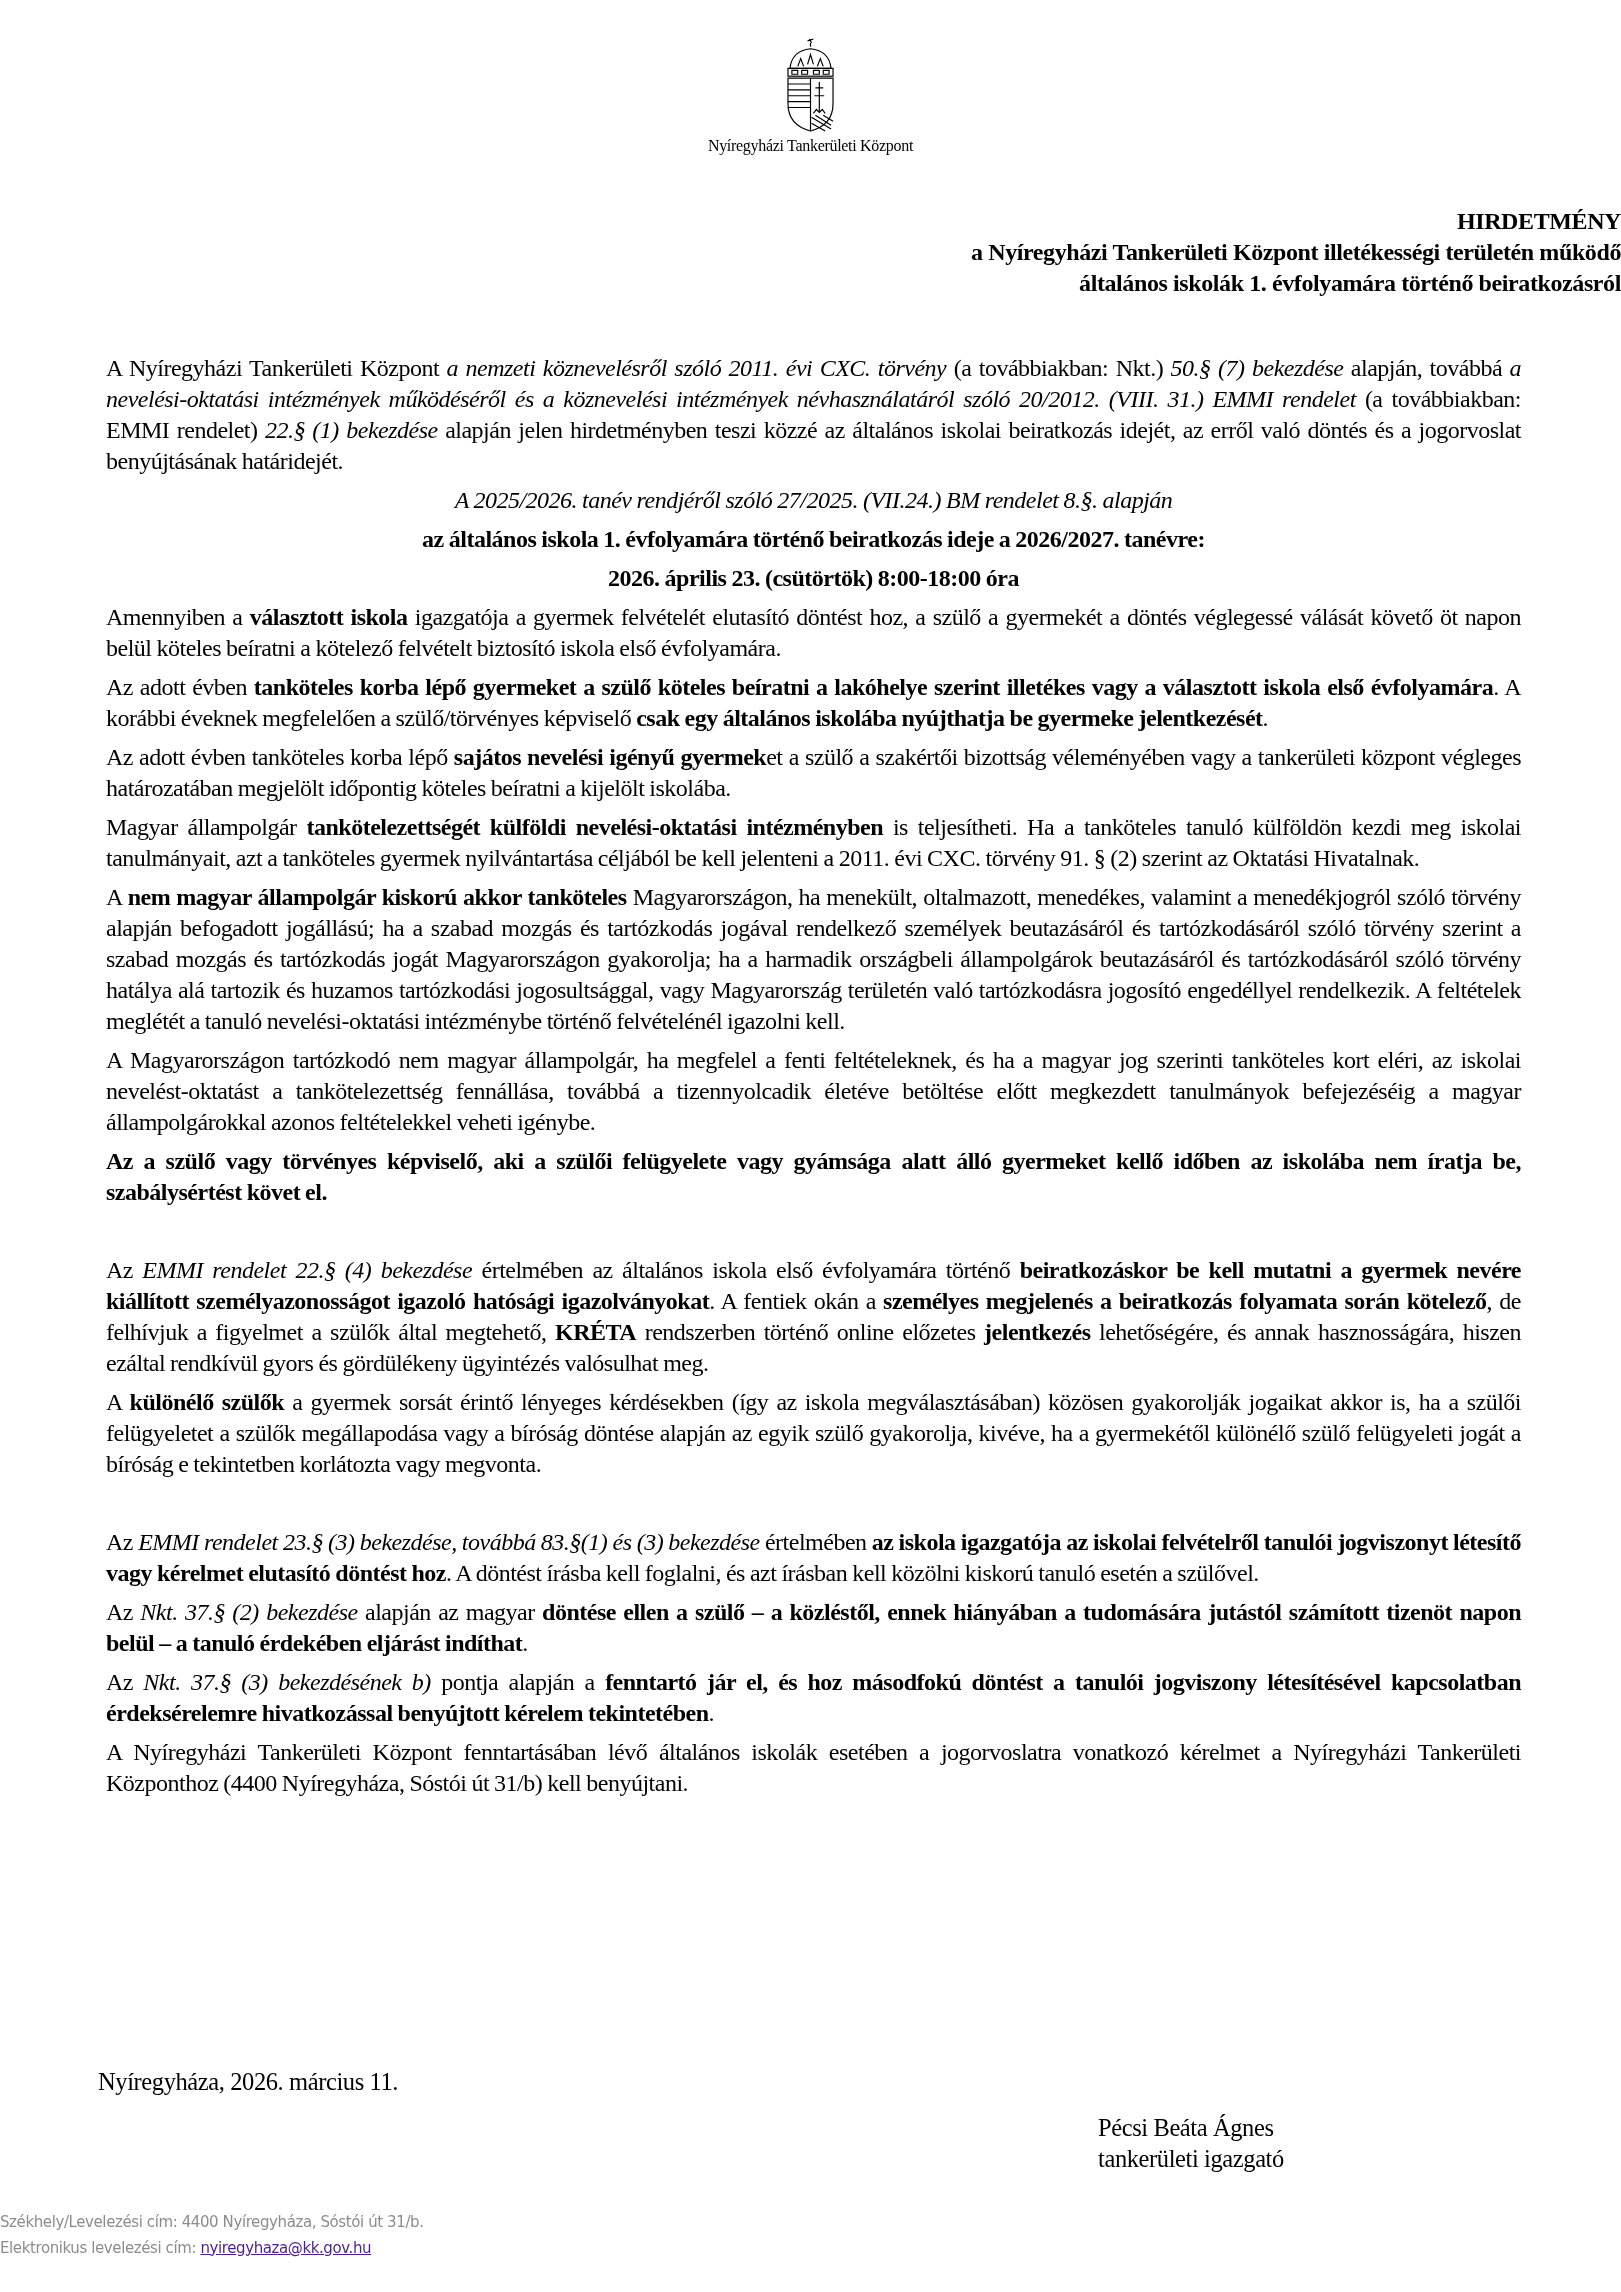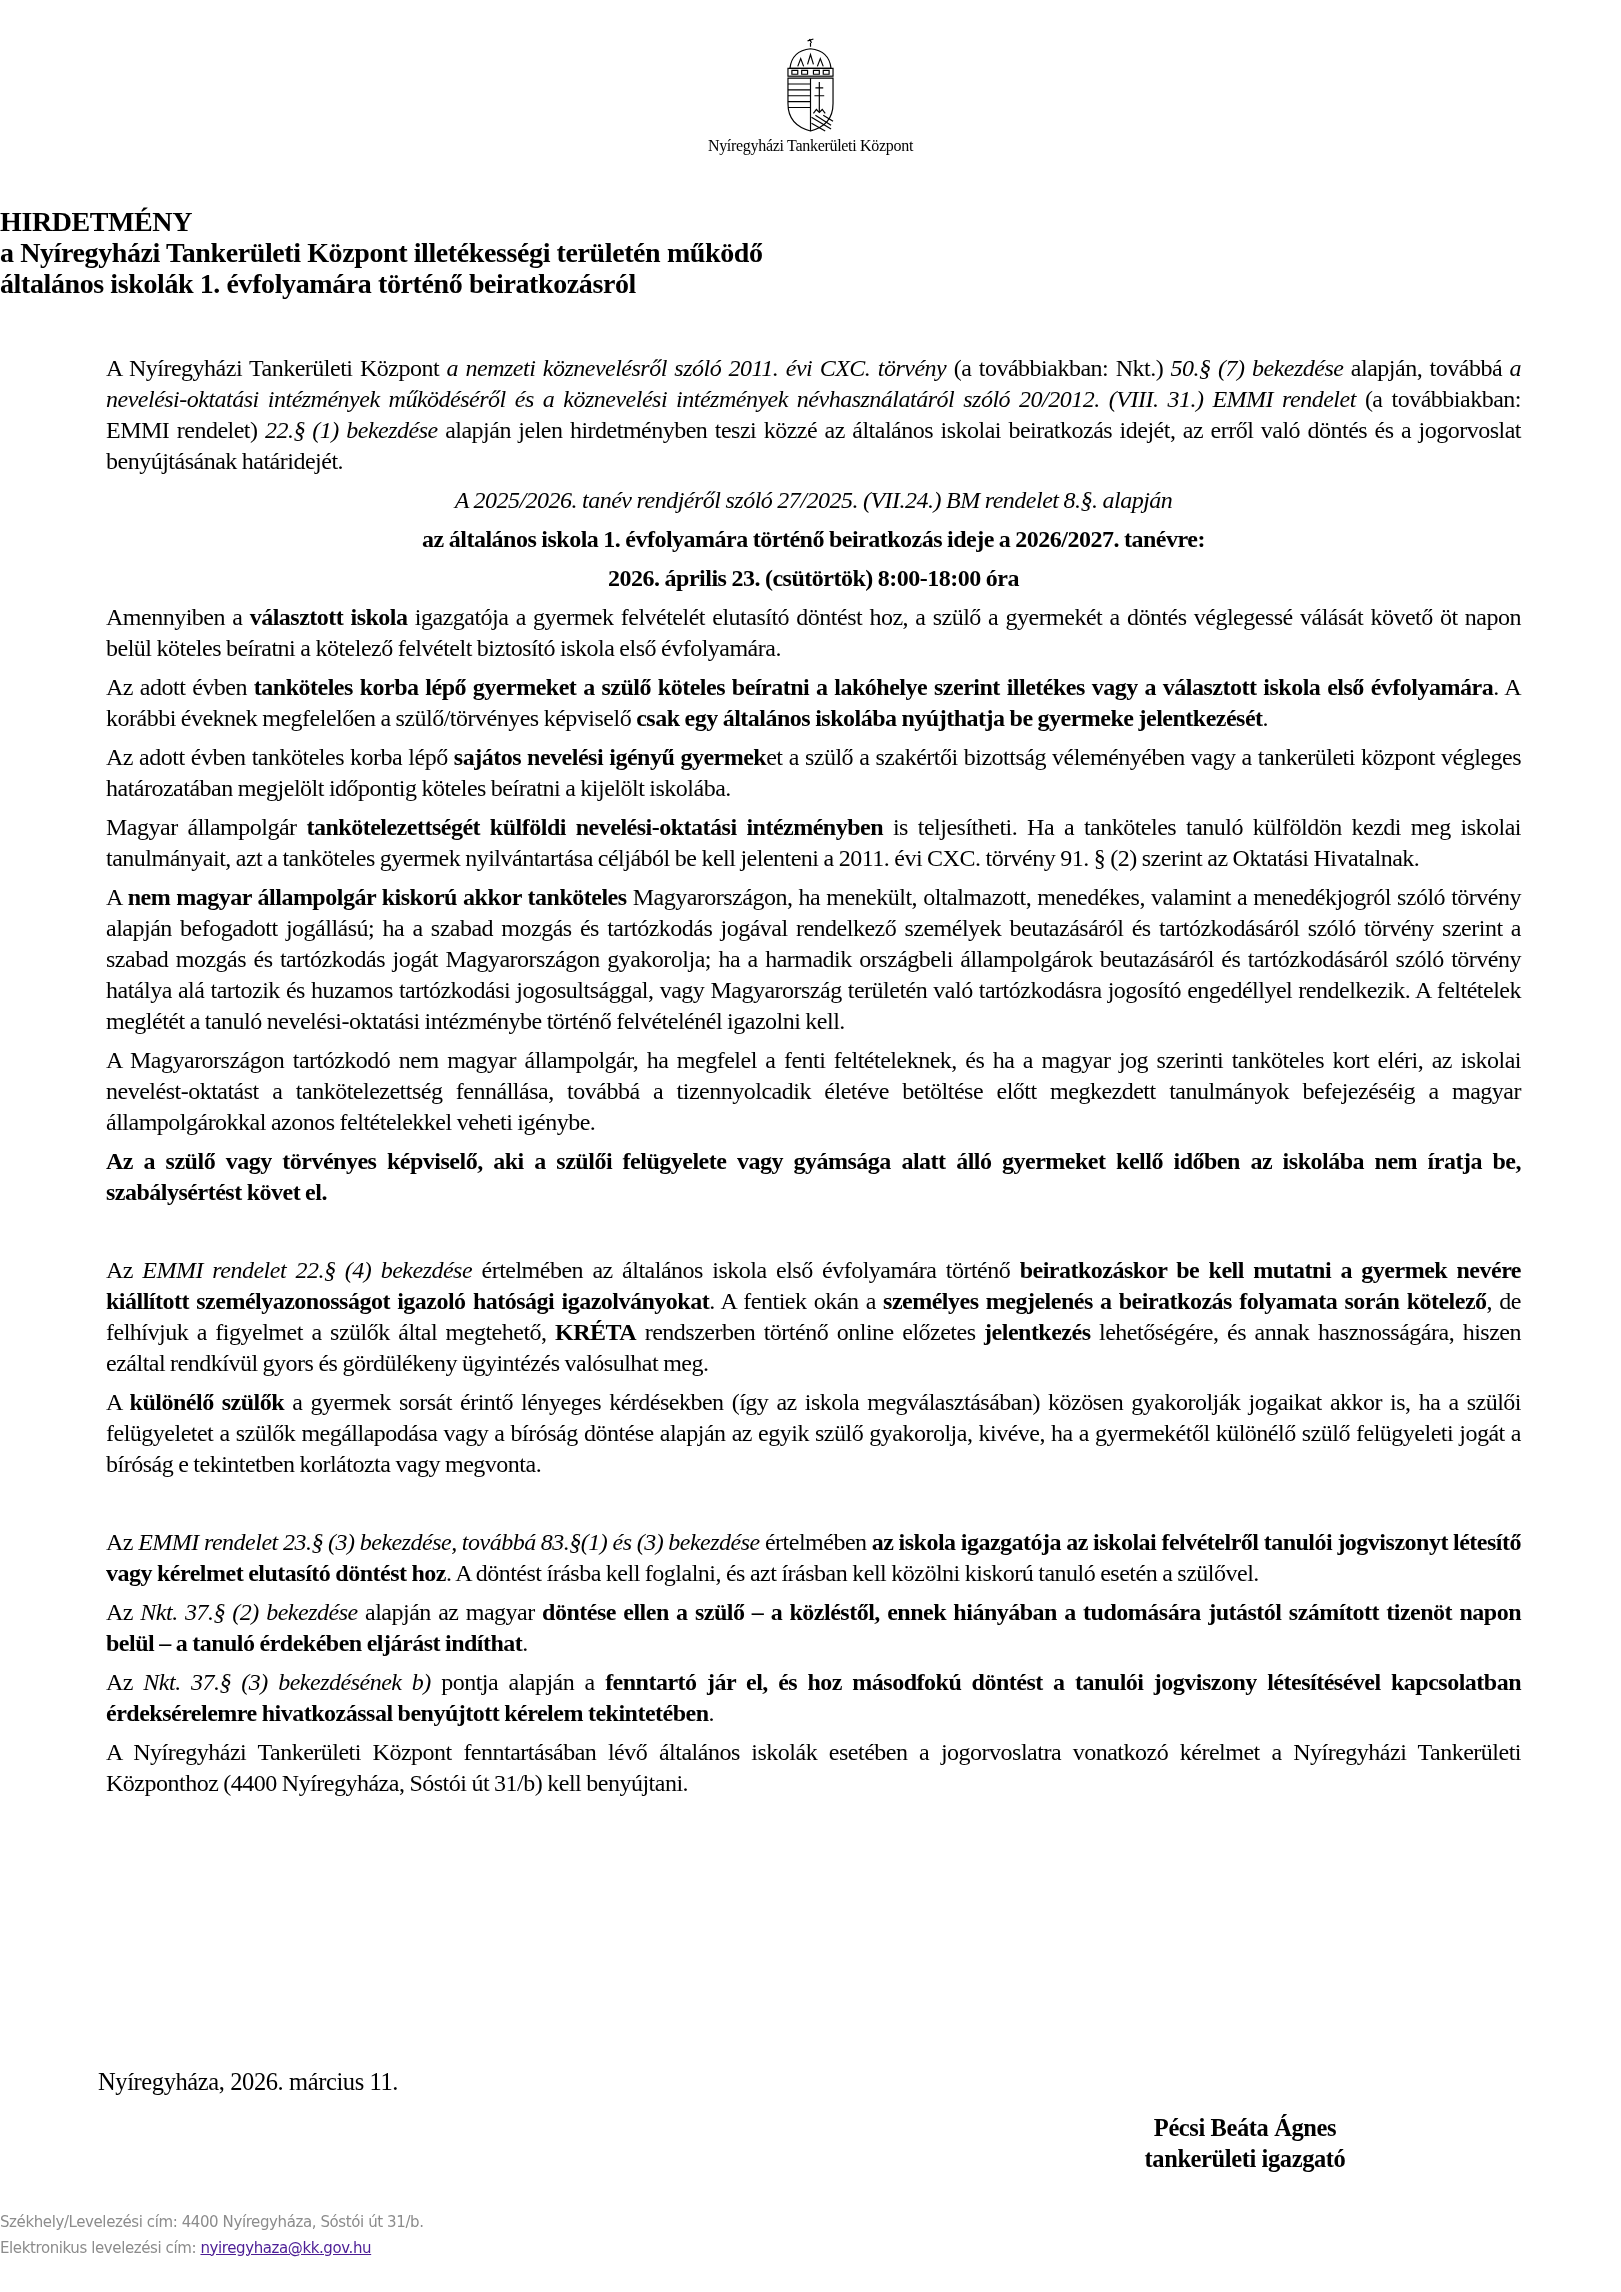--- a/index.html
+++ b/index.html
@@ -2,33 +2,33 @@
 <html><head>
 <meta charset="utf-8">
 <style>
   html, body { margin: 0; padding: 0; background: #ffffff; }
   body { width: 1621px; height: 2293px; position: relative; overflow: hidden;
          font-family: "Liberation Serif", "DejaVu Serif", serif; color: #000; }
   .page { position: absolute; left: 0; top: 0; width: 1621px; height: 2293px; }
   .crest { position: absolute; left: 784px; top: 37px; width: 53px; height: 96px; }
   .org { position: absolute; top: 137px; left: 0; width: 1621px; text-align: center;
          font-size: 16px; letter-spacing: -0.3px; }
-  .title-block { position: absolute; top: 206px; left: 0; width: 1621px; text-align: left;
-         font-weight: bold; font-size: 28px; line-height: 31px; letter-spacing: -0.4px; }
+  .title-block { position: absolute; top: 206px; left: 0; width: 1621px; text-align: right;
+         font-weight: bold; font-size: 24px; line-height: 31px; letter-spacing: -0.4px; }
   .title-block .h { font-weight: bold; }
   .body { position: absolute; left: 98px; width: 1431px; top: 345px;
           font-size: 24px; line-height: 31px; text-align: justify; letter-spacing: -0.5px; word-spacing: -0.5px; }
   .body p { margin: 8px; }
   .body .center { text-align: center; }
   .body .gap { height: 31px; }
   i { font-style: italic; }
   b { font-weight: bold; }
   .place-date { position: absolute; left: 98px; top: 2068px; font-size: 24.5px; letter-spacing: -0.4px; }
-  .signature { position: absolute; left: 1098px; width: 294px; top: 2112px; text-align: center;
-               font-size: 24.5px; line-height: 31px; letter-spacing: -0.4px; font-weight: bold; }
+  .signature { position: absolute; left: 1098px; width: 294px; top: 2112px; text-align: left;
+               font-size: 24.5px; line-height: 31px; letter-spacing: -0.4px; }
   .footer { position: absolute; left: 0; width: 1621px; top: 2210px; text-align: left;
             font-family: "DejaVu Sans", sans-serif; font-size: 15px; line-height: 25.5px; color: #8c8c8c; letter-spacing: -0.4px; }
   .footer a { color: #4c1d95; text-decoration: underline; }
 </style>
 </head>
 <body>
 
 <div class="page">
 
   <svg class="crest" viewBox="0 0 54 98">

